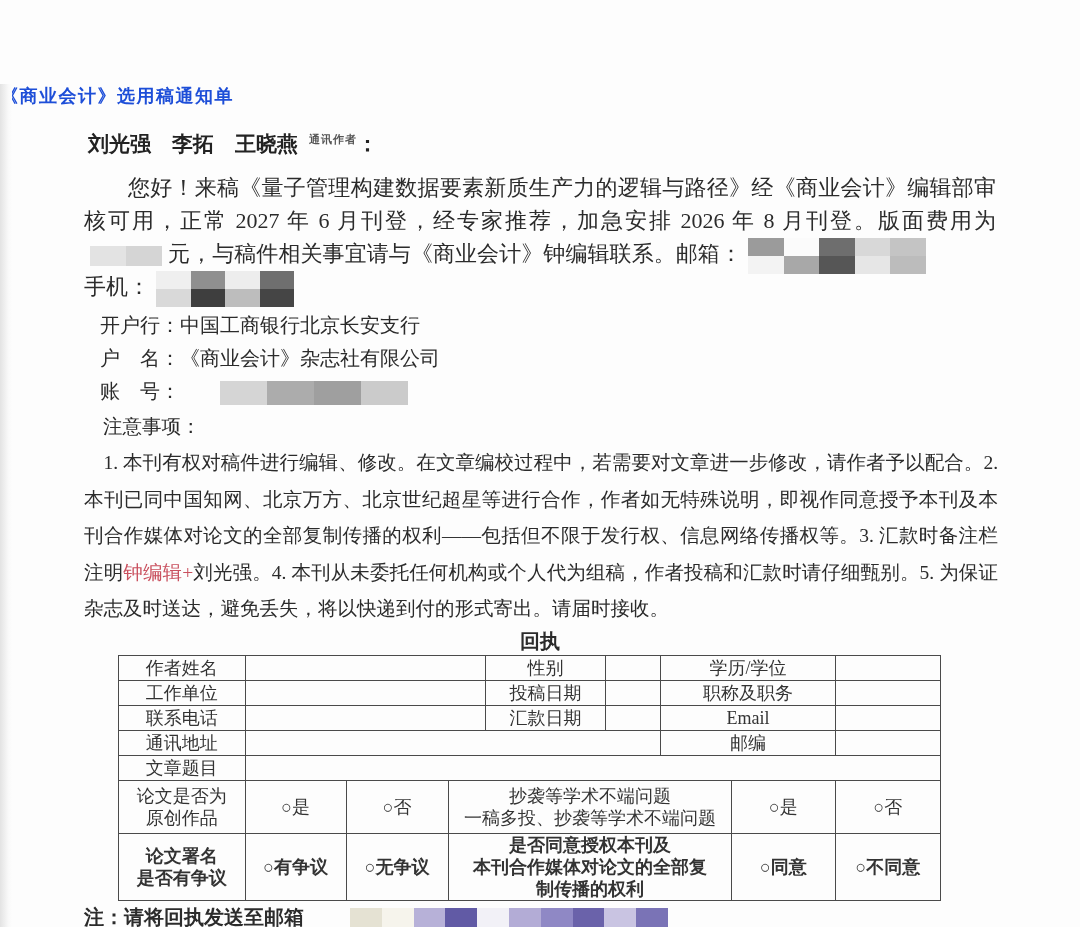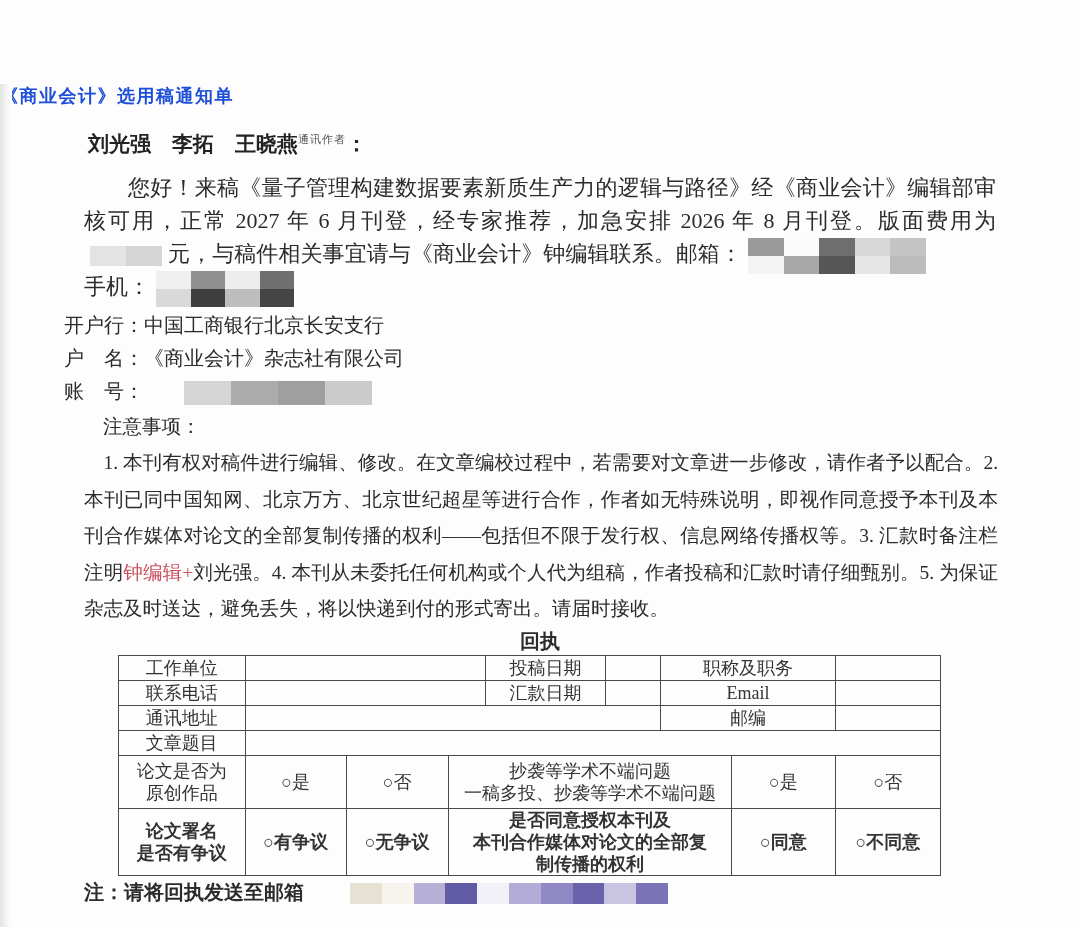--- a/index.html
+++ b/index.html
@@ -13,39 +13,39 @@
   .page::before{ 
     content:"";position:absolute;left:0;top:0;bottom:0;width:12px;
     background:linear-gradient(90deg,#e3e3e3,#f9f9f9 70%,#fdfdfd);
   }
 
   .doc-title{
     margin:84px 0 0 0;text-align:left;
     font-size:18px;font-weight:bold;letter-spacing:1.5px;color:#1d4ed8;
   }
   .authors{margin:17px 0 0 88px;font-size:21px;font-weight:bold;line-height:28px;color:#222;}
-  .authors sup{font-size:11px;font-weight:normal;color:#555;letter-spacing:1px;}
+  .authors sup{font-size:11px;font-weight:bold;color:#555;letter-spacing:1px;margin-left:11px;}
   .authors .colon{font-weight:bold;}
 
   p.intro{
     margin:13px 84px 0 84px;text-align:justify;text-indent:2em;
     font-size:22px;line-height:33px;color:#2b2b2b;
   }
   
   .mosaic{display:inline-grid;grid-auto-rows:1fr;vertical-align:middle;}
   .mosaic i{display:block;width:100%;height:100%;}
   .m-fee{width:72px;height:20px;grid-template-columns:repeat(2,1fr);margin:0 6px;}
   .m-email{width:178px;height:36px;grid-template-columns:repeat(5,1fr);margin:-4px 70px -4px 6px;}
   .m-phone{width:138px;height:36px;grid-template-columns:repeat(4,1fr);margin:-4px 6px;}
   .m-account{width:188px;height:24px;grid-template-columns:repeat(4,1fr);margin:0 0 0 40px;}
   .m-footer{width:318px;height:21px;grid-template-columns:repeat(10,1fr);margin:0 0 0 46px;}
 
   .bank{margin-top:6px;font-size:20px;}
   .bank-heading{margin-left:123px;line-height:32px;}
-  .bank-line{margin-left:64px;line-height:33px;}
+  .bank-line{margin-left:100px;line-height:33px;}
 
   .notes-heading{margin:3px 0 0 103px;font-size:19.5px;line-height:32px;}
   p.notes{
     margin:2px 82px 0 84px;text-align:justify;text-indent:1em;
     font-size:19.5px;line-height:36.5px;color:#2b2b2b;
   }
   .red{color:#c9505e;}
 
   .receipt-heading{margin:1px 0 0 0;text-align:center;font-size:20px;font-weight:bold;line-height:24px;}
 
@@ -120,20 +120,28 @@
         <col style="width:12.3%">
         <col style="width:12.4%">
       <col style="width:4.6%">
         <col style="width:14.5%">
         <col style="width:6.8%">
       <col style="width:8.6%">
         <col style="width:12.6%">
         <col style="width:12.8%">
     </colgroup>
     <tbody>
+        <tr class="r-basic">
+      <td>作者姓名</td>
+      <td colspan="3"></td>
+      <td>性别</td>
+      <td></td>
+      <td colspan="2">学历/学位</td>
+      <td></td>
+    </tr>
     <tr class="r-basic">
       <td>工作单位</td>
       <td colspan="3"></td>
       <td>投稿日期</td>
       <td></td>
       <td colspan="2">职称及职务</td>
       <td></td>
     </tr>
     <tr class="r-basic">
       <td>联系电话</td>

